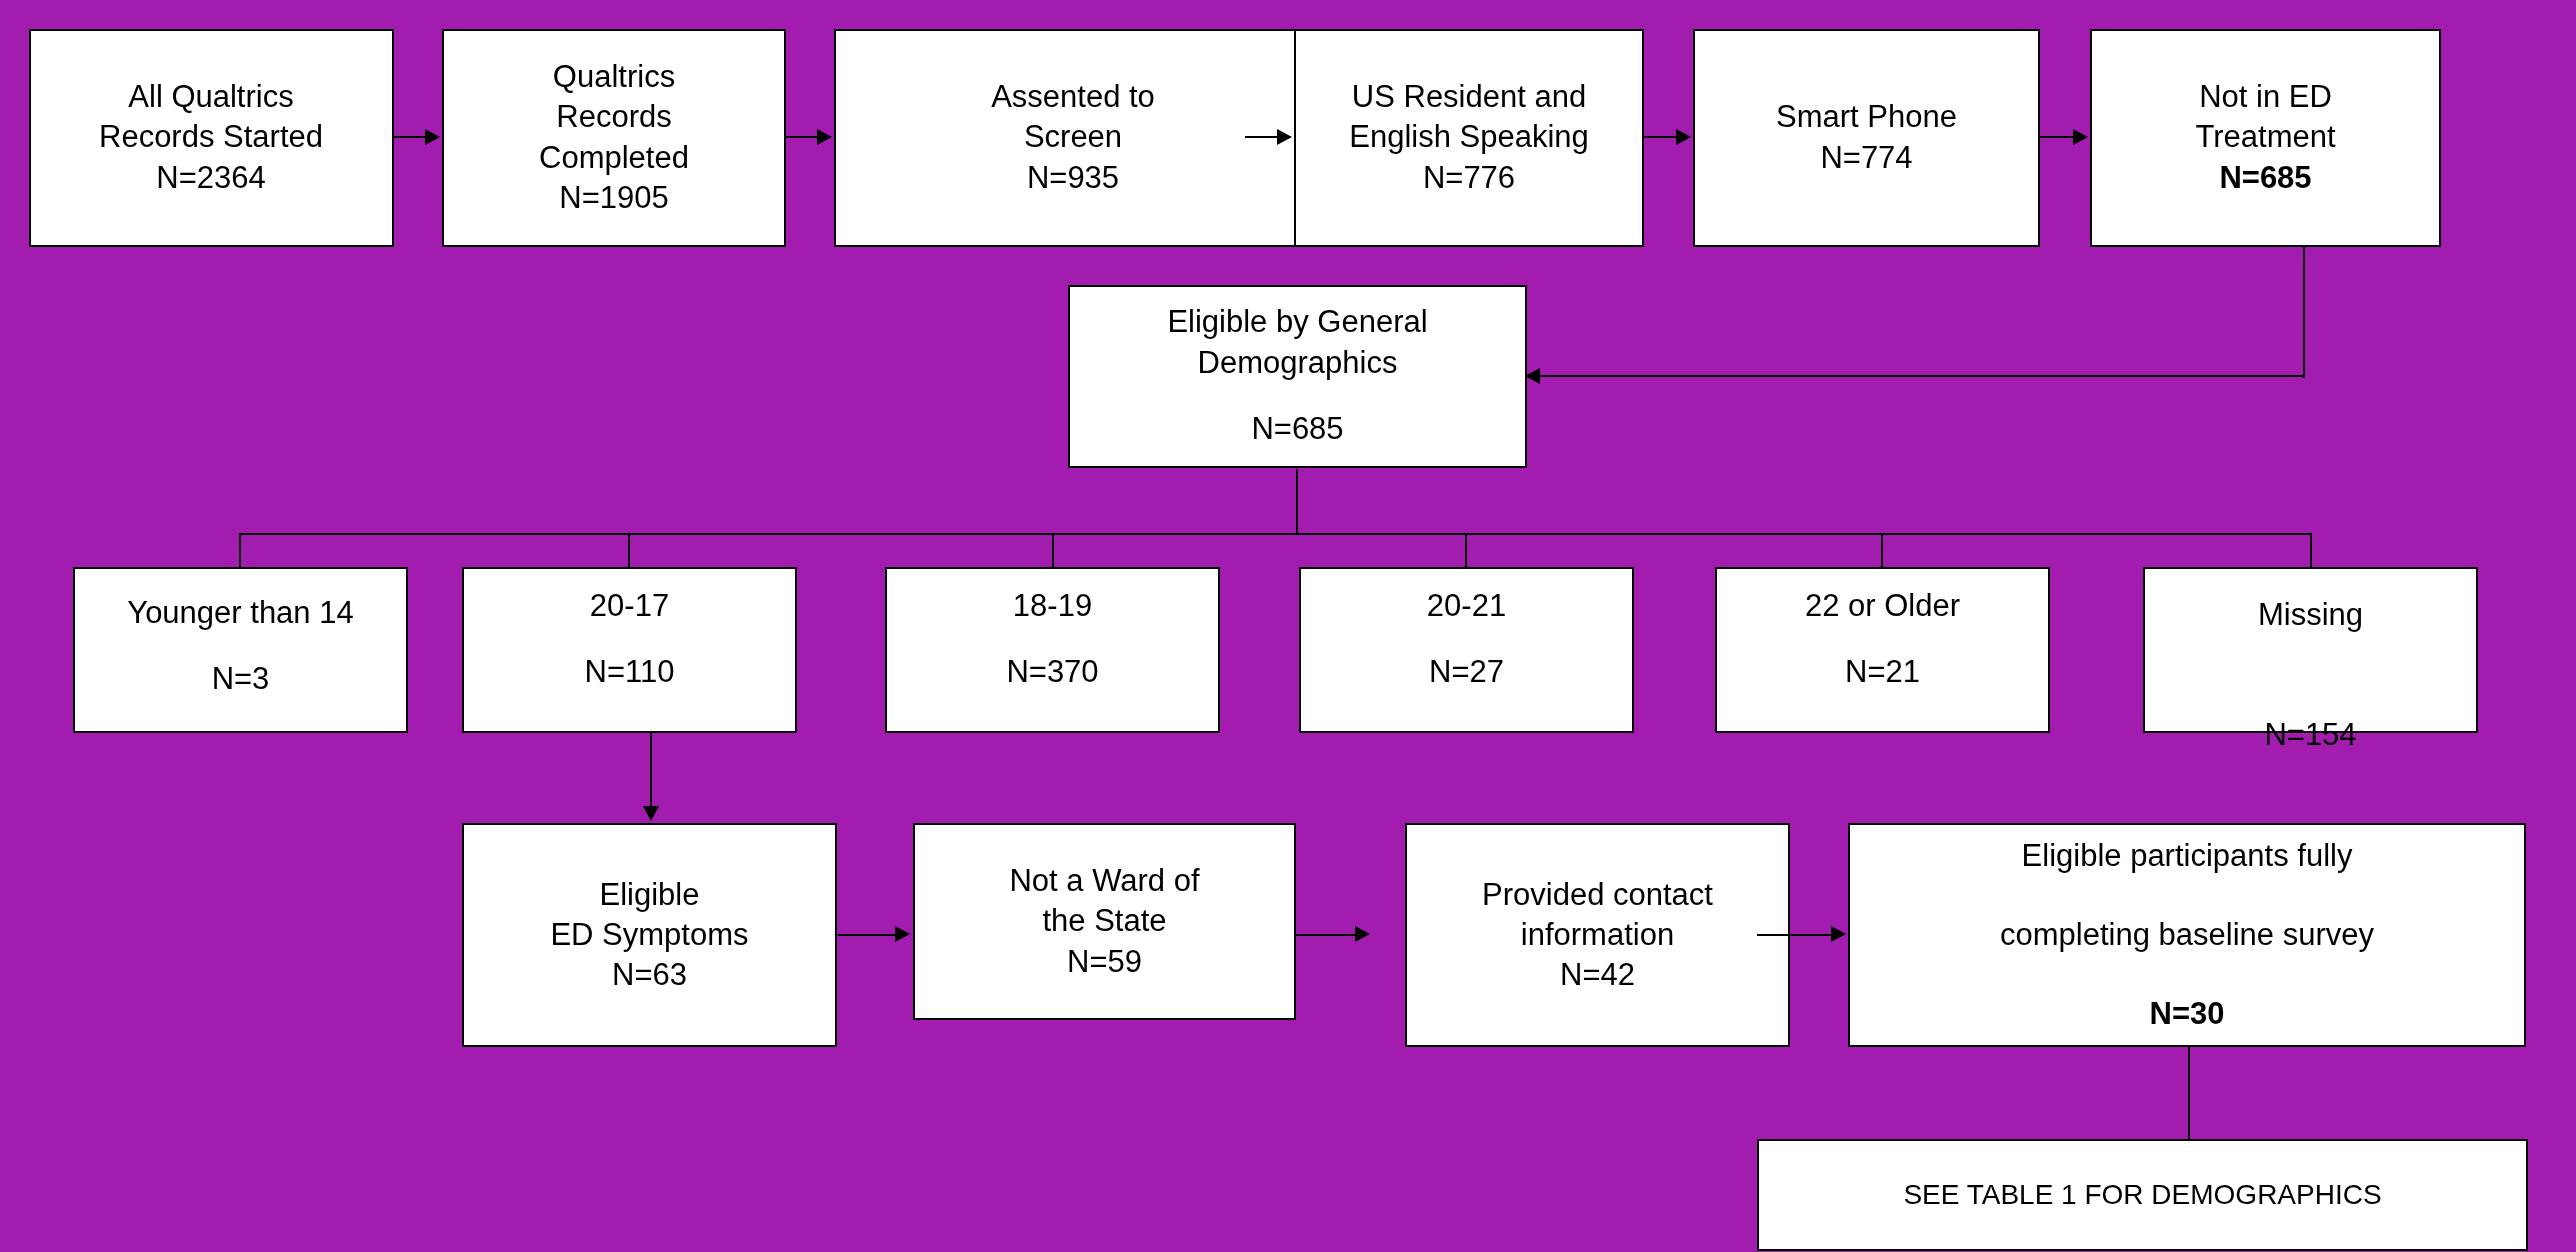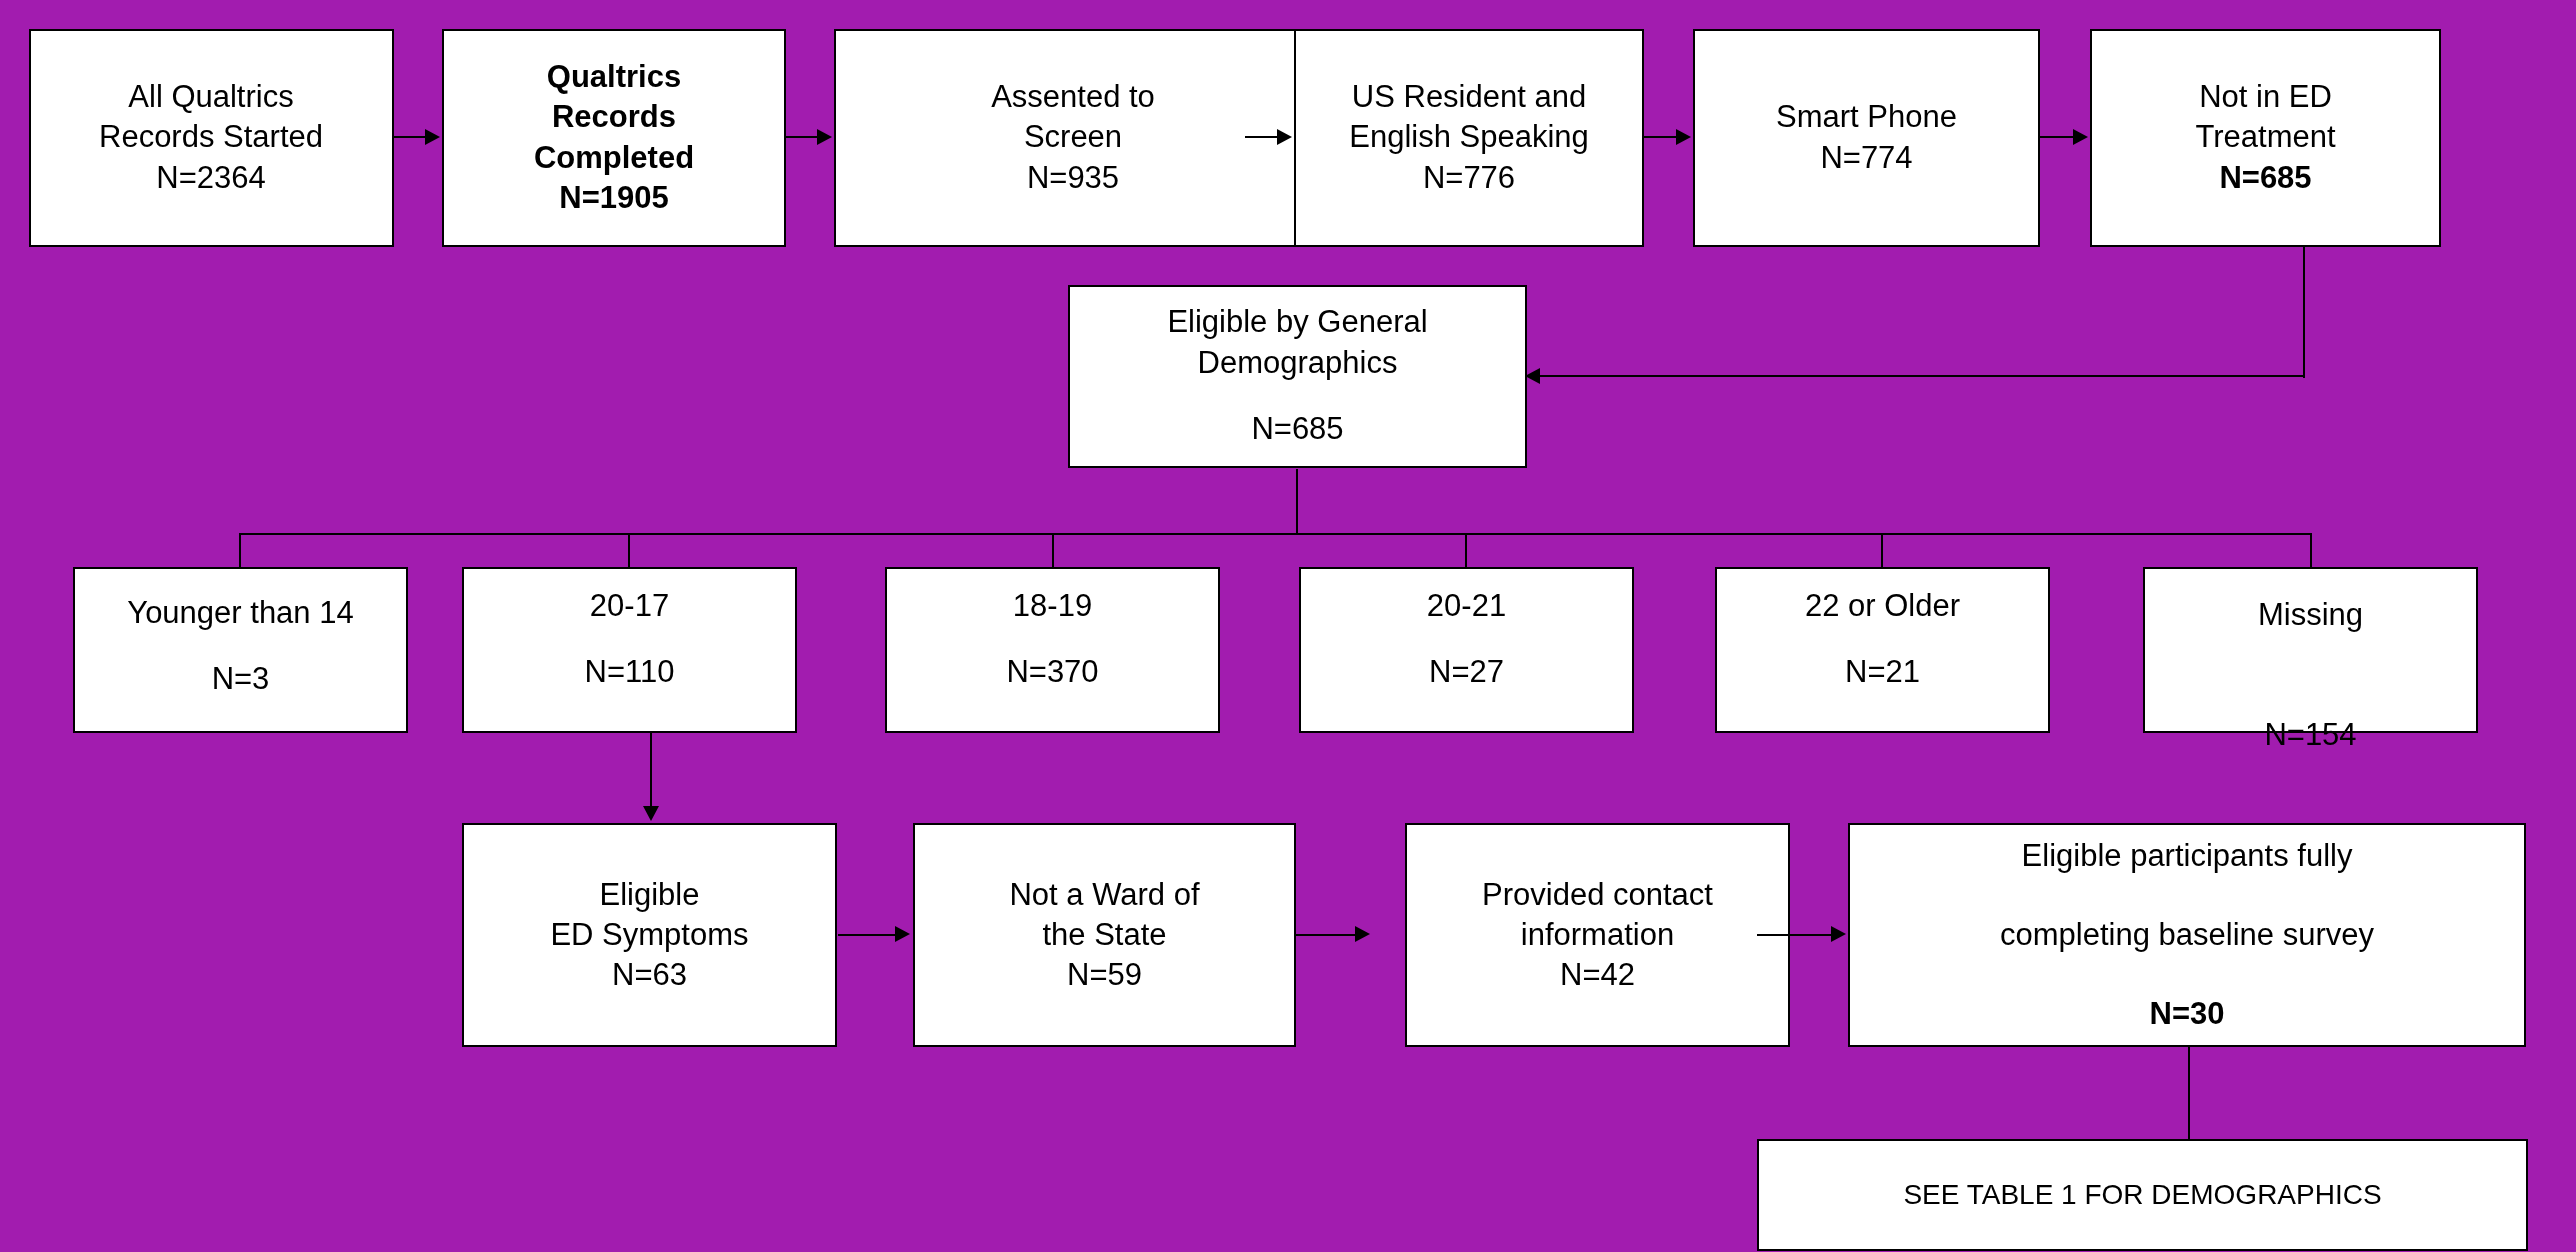--- a/index.html
+++ b/index.html
@@ -30,21 +30,21 @@
 
   <div class="box" style="left:28.5px;top:28.5px;width:365px;height:218px;">
     <span class="ln">All Qualtrics</span>
     <span class="ln">Records Started</span>
     <span class="ln">N=2364</span>
   </div>
 
   <div class="edge h" style="left:393px;top:136px;width:34px;"></div>
   <div class="arrowR" style="left:425px;top:129px;"></div>
 
-  <div class="box" style="left:442px;top:28.5px;width:344px;height:218px;font-weight:bold;">
+  <div class="box" style="left:442px;top:28.5px;width:344px;height:218px;">
     <span class="ln">Qualtrics</span>
     <span class="ln">Records</span>
     <span class="ln">Completed</span>
     <span class="ln">N=1905</span>
   </div>
 
   <div class="edge h" style="left:786px;top:136px;width:32px;"></div>
   <div class="arrowR" style="left:817px;top:129px;"></div>
 
   <div class="box" style="left:834px;top:28.5px;width:478px;height:218px;">
@@ -142,21 +142,21 @@
 
   <div class="box" style="left:462px;top:823px;width:375px;height:224px;">
     <span class="ln">Eligible</span>
     <span class="ln">ED Symptoms</span>
     <span class="ln">N=63</span>
   </div>
 
   <div class="edge h" style="left:838px;top:934px;width:59px;"></div>
   <div class="arrowR" style="left:895px;top:926px;"></div>
 
-  <div class="box" style="left:913px;top:823px;width:383px;height:224px;">
+  <div class="box" style="left:913px;top:823px;width:383px;height:197px;">
     <span class="ln">Not a Ward of</span>
     <span class="ln">the State</span>
     <span class="ln">N=59</span>
   </div>
 
   <div class="edge h" style="left:1296px;top:934px;width:60px;"></div>
   <div class="arrowR" style="left:1355px;top:926px;"></div>
 
   <div class="box" style="left:1372px;top:823px;width:385px;height:224px;margin-left:33px;">
     <span class="ln">Provided contact</span>

